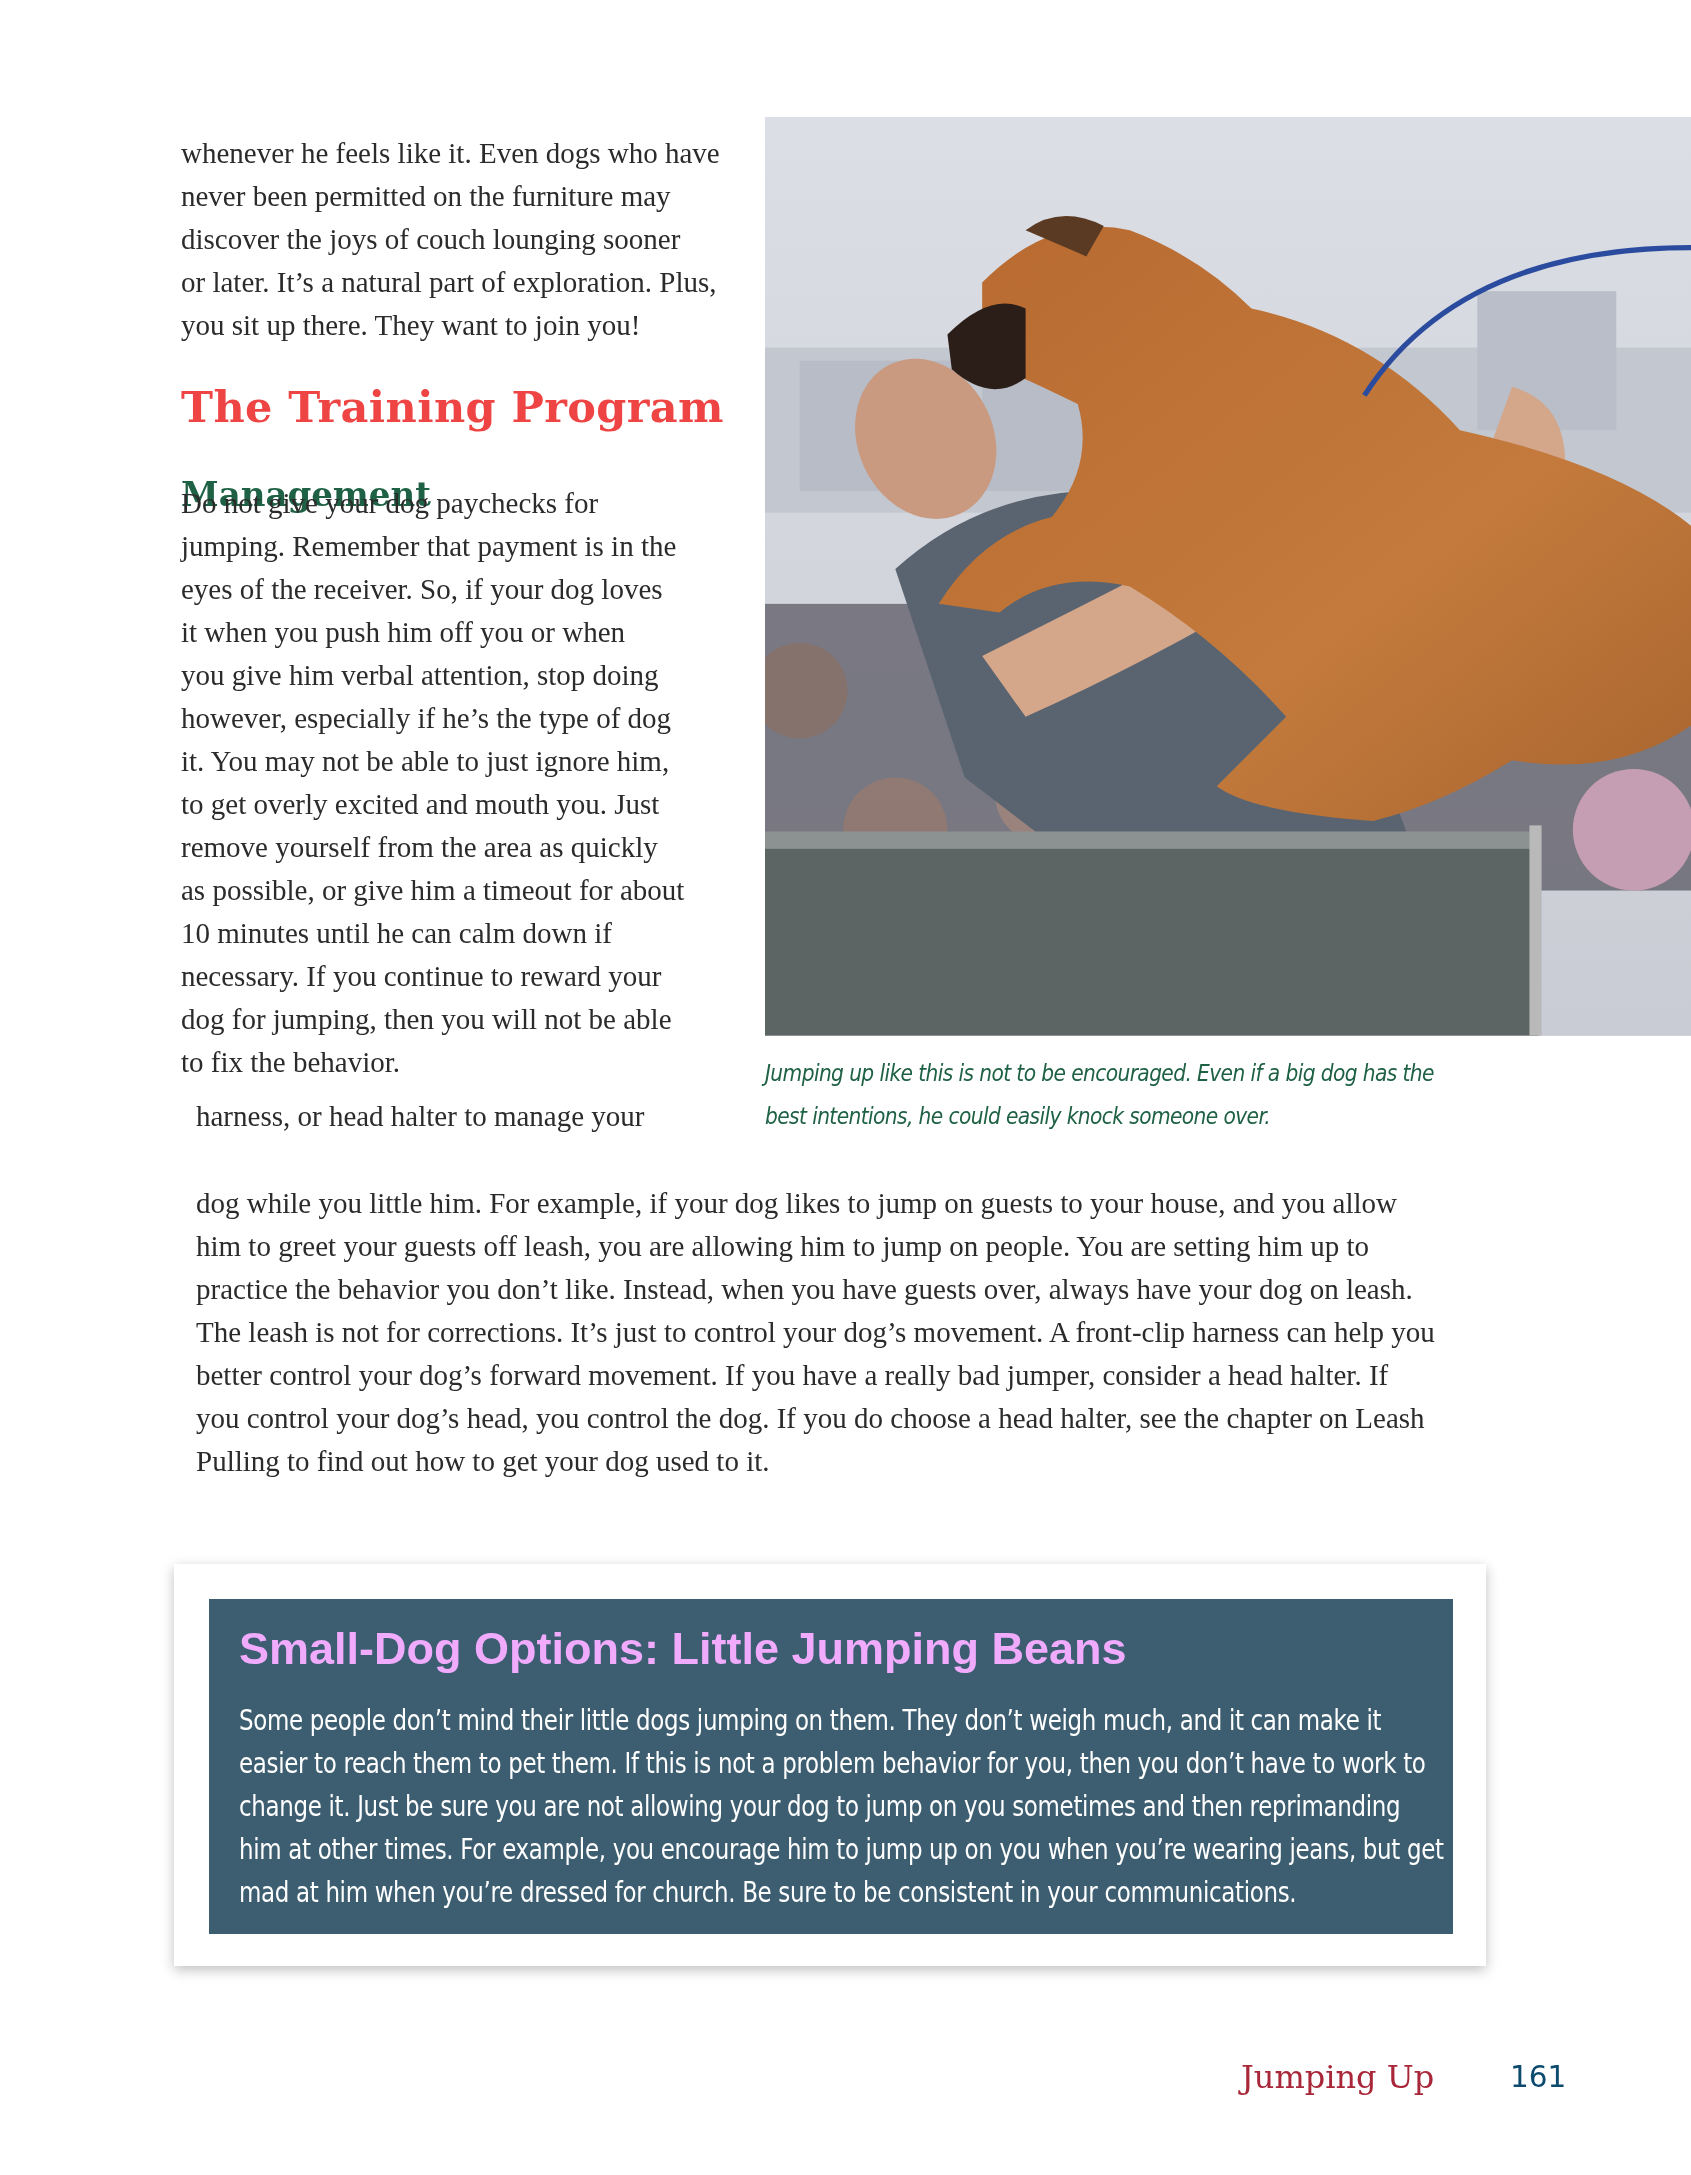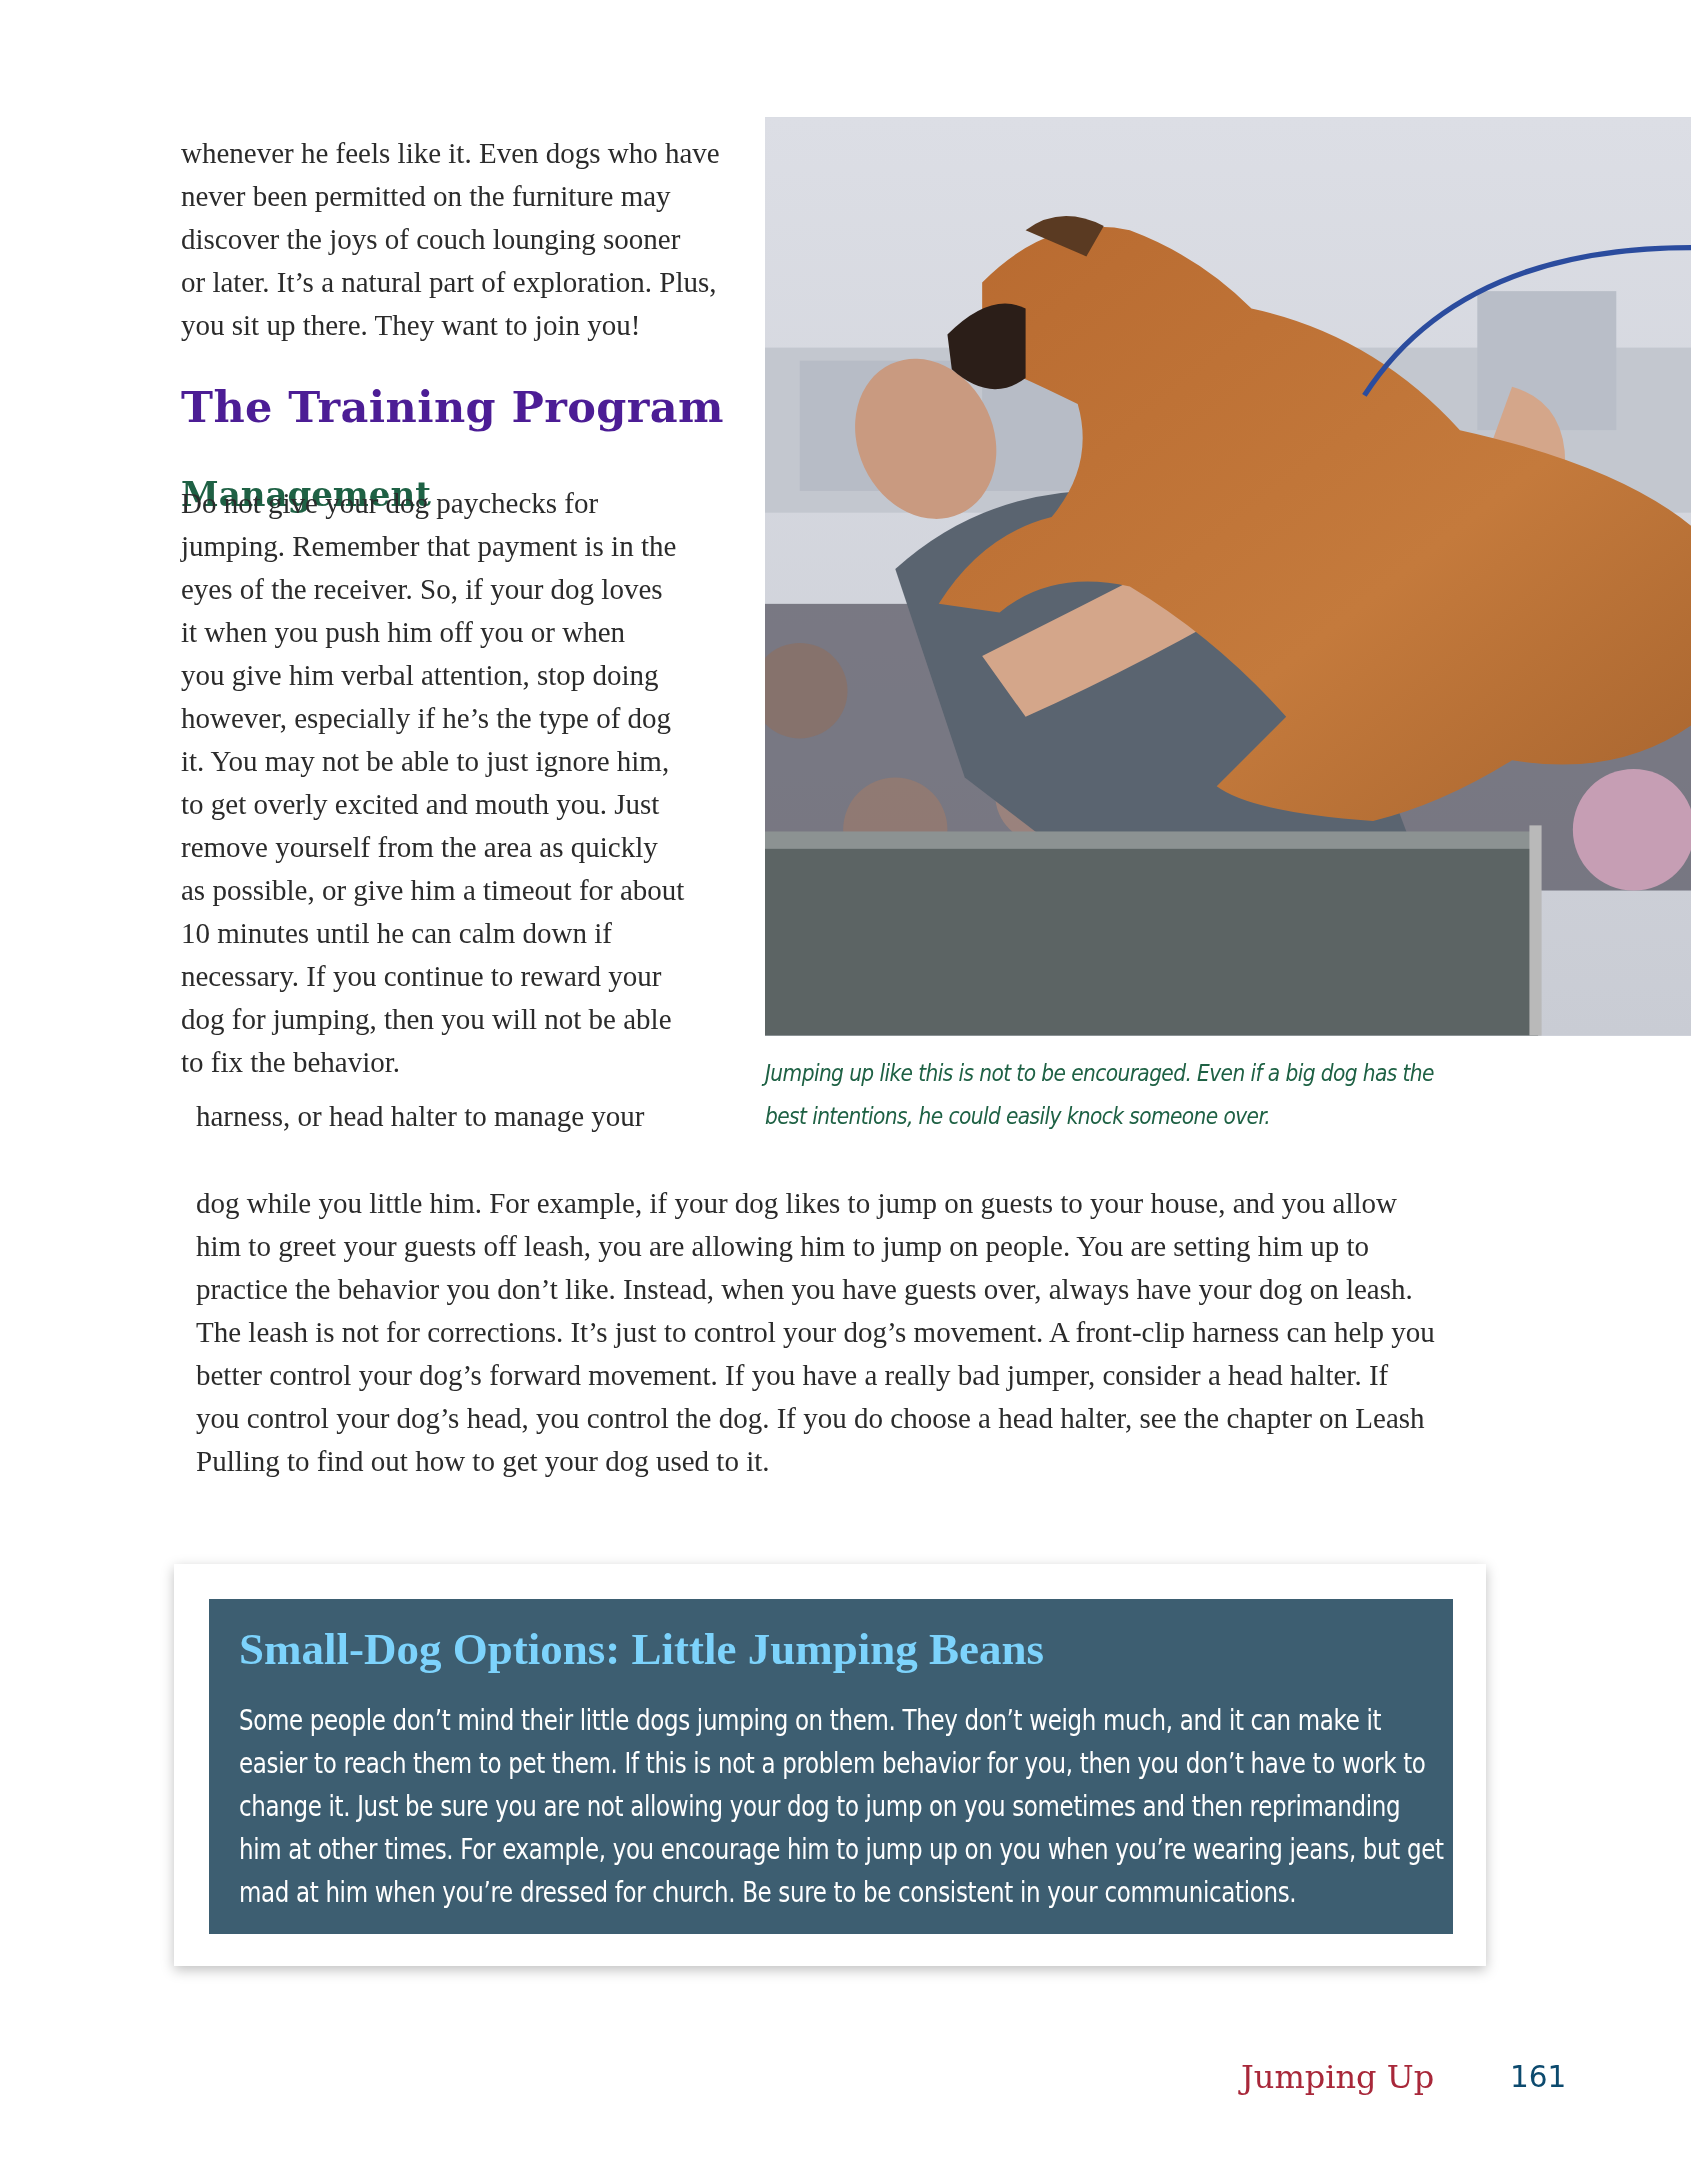--- a/index.html
+++ b/index.html
@@ -1,31 +1,31 @@
 <!DOCTYPE html>
 <html style="font-size:14px"><head>
 <meta charset="utf-8">
 <style>
   html,body{margin:0;padding:0;background:#ffffff;}
   body{width:1691px;height:2175px;position:relative;overflow:hidden;font-family:"Liberation Serif","DejaVu Serif",serif;color:#2a2a2a;}
   .abs{position:absolute;}
   .body-text{font-family:"Liberation Serif",serif;font-size:29px;line-height:43px;color:#2b2b2b;}
   .line{display:block;white-space:nowrap;}
   #intro{left:181px;top:132px;}
-  #h-training{left:181px;top:382px;font-family:"DejaVu Serif",serif;font-weight:bold;font-size:43px;color:#4c1d95;letter-spacing:0.4px;white-space:nowrap;}
+  #h-training{left:181px;top:382px;font-family:"DejaVu Serif",serif;font-weight:bold;font-size:43px;color:#ef4444;letter-spacing:0.4px;white-space:nowrap;}
   #h-management{left:181px;top:435px;font-family:"DejaVu Serif",serif;font-weight:bold;font-size:34px;color:#1e6144;white-space:nowrap;margin-top:39px;}
   #mgmt{left:181px;top:482px;}
   #need{left:196px;top:1095px;}
   #need b{font-weight:bold;color:#222;}
   #wide{left:196px;top:1182px;}
   #photo{left:765px;top:117px;width:926px;height:919px;overflow:hidden;background:#d8dbe2;}
   #caption{left:765px;top:1052px;font-family:"DejaVu Sans",sans-serif;font-style:italic;font-size:23.5px;line-height:43px;color:#1e6144;letter-spacing:-0.7px;transform:scaleX(0.86);transform-origin:left top;}
   #sidebar-card{left:174px;top:1564px;width:1312px;height:402px;background:#ffffff;box-shadow:0 3.5px 12px rgba(0,0,0,0.25);}
   #sidebar-box{position:absolute;left:35px;top:35px;width:1244px;height:335px;background:#3d5e71;}
-  #sidebar-title{position:absolute;left:30px;top:24px;font-family:Liberation Serif, serif;font-weight:bold;font-size:45px;color:#7dd3fc;white-space:nowrap;}
+  #sidebar-title{position:absolute;left:30px;top:24px;font-family:Liberation Sans, sans-serif;font-weight:bold;font-size:45px;color:#f0abfc;white-space:nowrap;}
   #sidebar-body{position:absolute;left:30px;top:100px;font-family:"DejaVu Sans",sans-serif;font-size:28px;line-height:43px;color:#ffffff;transform:scaleX(0.82);transform-origin:left top;letter-spacing:-0.4px;}
   #footer-title{left:1241px;top:2058px;font-family:"DejaVu Serif",serif;font-size:32px;color:#a8283a;white-space:nowrap;}
   #footer-page{left:1510px;top:2060px;font-family:"DejaVu Sans",sans-serif;font-size:29.5px;color:#0c4a6e;}
 </style>
 </head>
 <body>
 
 <div class="abs body-text" id="intro">
   <span class="line">whenever he feels like it. Even dogs who have</span>
   <span class="line">never been permitted on the furniture may</span>

